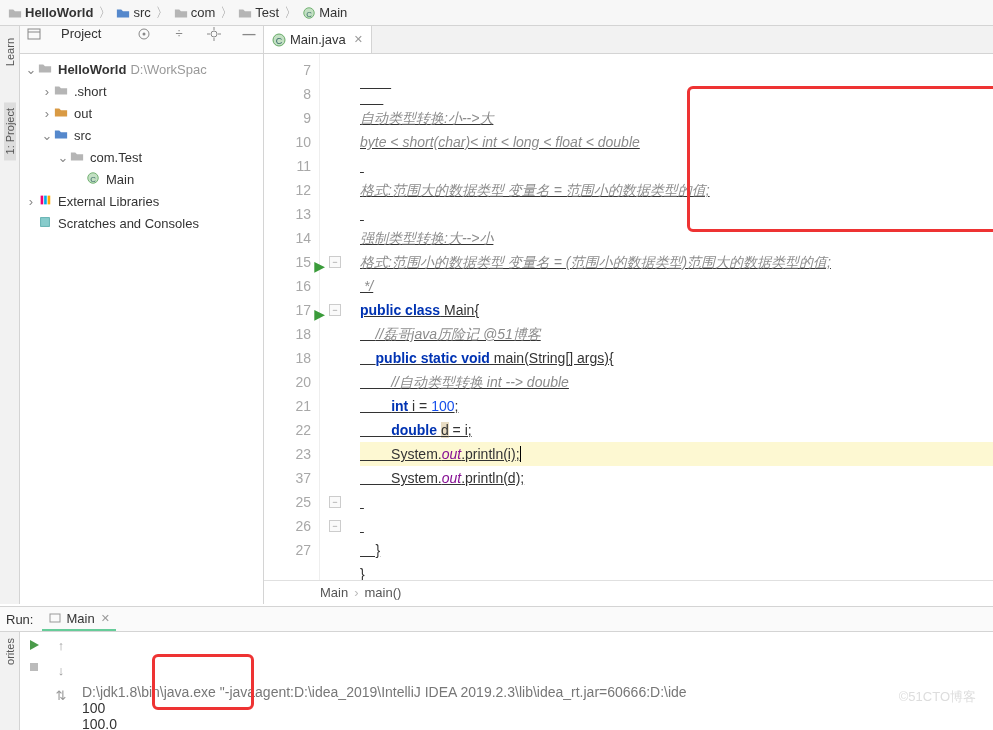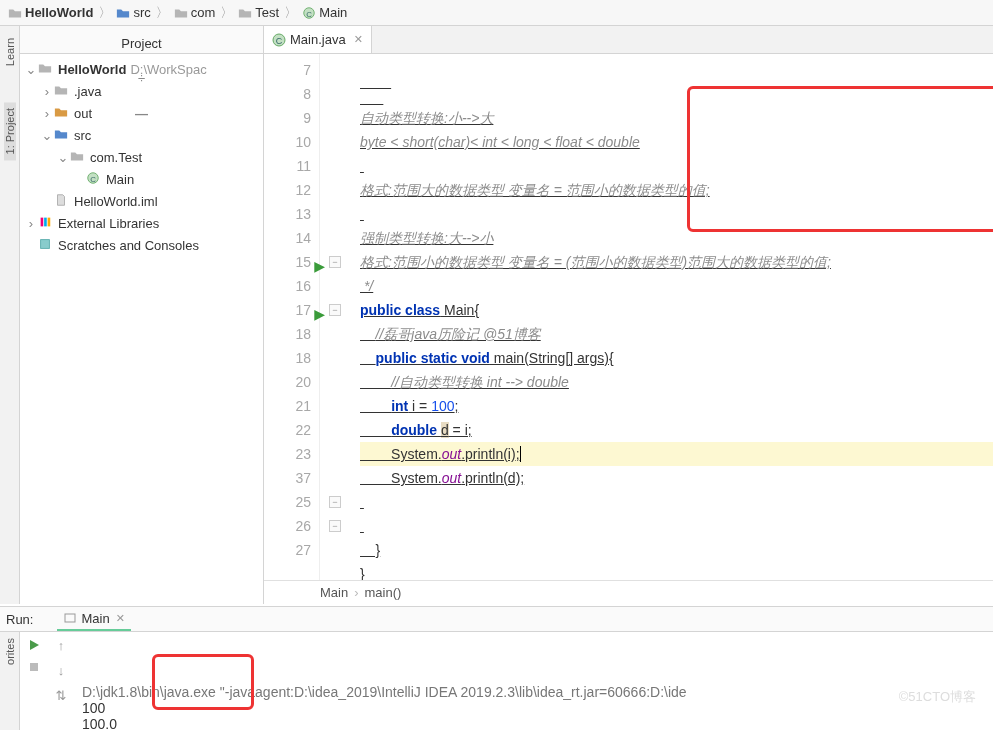--- a/index.html
+++ b/index.html
@@ -14,21 +14,21 @@
 
 .main { display: flex; height: 578px; }
 
 
 .leftrail { width: 20px; background: #f2f2f2; border-right: 1px solid #d4d4d4; display: flex; flex-direction: column; align-items: center; padding-top: 6px; gap: 30px; }
 .rail-lbl { writing-mode: vertical-rl; transform: rotate(180deg); font-size: 11px; color: #555; cursor: pointer; padding: 6px 0; }
 .rail-lbl.active { background: #ddd; }
 
 
 .proj { width: 244px; border-right: 1px solid #d4d4d4; display: flex; flex-direction: column; }
-.proj-hdr { display: flex; align-items: center; height: 28px; border-bottom: 1px solid #d4d4d4; padding: 0 6px; gap: 10px; background:#fafafa;flex-direction:column; }
+.proj-hdr { display: flex; align-items: flex-start; height: 28px; border-bottom: 1px solid #d4d4d4; padding: 0 6px; gap: 19px; background:#fafafa; }
 .proj-hdr .title { font-weight: normal; flex:1; }
 .proj-hdr .ico-btn { width: 16px; height: 16px; cursor: pointer; color:#777; }
 .tree { padding: 4px 2px; overflow:auto; flex:1; }
 .node { display: flex; align-items: center; height: 22px; cursor: pointer; white-space: nowrap; }
 .node .arrow { width: 14px; text-align: center; color: #888; }
 .node .ico { width: 16px; height: 16px; margin-right: 4px; }
 .node.bold .label { font-weight: bold; }
 .node .gray { color:#999; margin-left:4px; }
 .indent-0{padding-left:2px}.indent-1{padding-left:18px}.indent-2{padding-left:34px}.indent-3{padding-left:50px}
 
@@ -52,21 +52,21 @@
 .red-box { position:absolute; border:3px solid #e33; border-radius:6px; }
 .box-code { left:367px; top:32px; width:395px; height:146px; }
 .cursor { border-right:1px solid #000; }
 
 
 .code-crumb { height:24px; border-top:1px solid #e0e0e0; padding-left:56px; display:flex; align-items:center; color:#555; }
 .code-crumb .sep { color:#bbb; margin:0 6px; }
 
 
 .run { border-top:2px solid #c0c0c0; height:124px; display:flex; position:relative; }
-.run-hdr { position:absolute; top:-26px; left:0; right:0; height:26px; background:#fafafa; border-top:1px solid #d4d4d4; border-bottom:1px solid #d4d4d4; display:flex; align-items:center; padding-left:6px; gap:24px; }
+.run-hdr { position:absolute; top:-26px; left:0; right:0; height:26px; background:#fafafa; border-top:1px solid #d4d4d4; border-bottom:1px solid #d4d4d4; display:flex; align-items:center; padding-left:6px; gap:9px; }
 .run-hdr .lbl { color:#333; }
 .run-tab { display:flex; align-items:center; gap:4px; padding:0 6px; height:100%; border-bottom:2px solid #6c9; }
 .run-tab .close { color:#999; font-size:11px; margin-left:2px; }
 .run-body { display:flex; width:100%; padding-top:0; }
 .run-side { width:20px; background:#f2f2f2; border-right:1px solid #d4d4d4; display:flex; flex-direction:column; align-items:center; }
 .run-side .rail-lbl { writing-mode: vertical-rl; transform: rotate(180deg); font-size:11px; color:#555; padding:6px 0; }
 .run-ctrl { width:28px; display:flex; flex-direction:column; align-items:center; padding-top:6px; gap:8px; }
 .run-ctrl2 { width:26px; display:flex; flex-direction:column; align-items:center; padding-top:6px; gap:10px; color:#999; }
 .run-out { flex:1; font-family:"Consolas",monospace; font-size:14px; padding:4px 8px; color:#333; position:relative; white-space:pre; }
 .box-out { left:78px; top:22px; width:102px; height:56px; }
@@ -164,21 +164,21 @@
           <span class="label">HelloWorld</span>
           <span class="gray">D:\WorkSpac</span>
         </div>
         <div class="node indent-1">
           <span class="arrow">›</span>
           <span class="ico">
             <svg width="14" height="14" viewBox="0 0 16 16">
               <path d="M1 4h5l2 2h7v7H1z" class="ico-folder"></path>
             </svg>
           </span>
-          <span class="label">.java</span>
+          <span class="label">.short</span>
         </div>
         <div class="node indent-1">
           <span class="arrow">›</span>
           <span class="ico">
             <svg width="14" height="14" viewBox="0 0 16 16">
               <path d="M1 4h5l2 2h7v7H1z" class="ico-folder-o"></path>
             </svg>
           </span>
           <span class="label">out</span>
         </div>
@@ -202,29 +202,20 @@
         </div>
         <div class="node indent-3">
           <span class="arrow"></span>
           <span class="ico">
             <svg width="14" height="14" viewBox="0 0 16 16">
               <circle cx="8" cy="8" r="6" fill="#c3e0c3" stroke="#6a6"></circle>
               <text x="8" y="12" text-anchor="middle" font-size="9" fill="#366">C</text>
             </svg>
           </span>
           <span class="label">Main</span>
-        </div>
-        <div class="node indent-1">
-          <span class="arrow"></span>
-          <span class="ico">
-            <svg width="14" height="14" viewBox="0 0 16 16">
-              <path d="M4 2h6l2 2v10H4z" fill="#ddd" stroke="#aaa"></path>
-            </svg>
-          </span>
-          <span class="label">HelloWorld.iml</span>
         </div>
         <div class="node indent-0">
           <span class="arrow">›</span>
           <span class="ico">
             <svg width="14" height="14" viewBox="0 0 16 16">
               <rect x="3" y="3" width="3" height="10" fill="#e07"></rect>
               <rect x="7" y="3" width="3" height="10" fill="#0ae"></rect>
               <rect x="11" y="3" width="3" height="10" fill="#fa0"></rect>
             </svg>
           </span>

